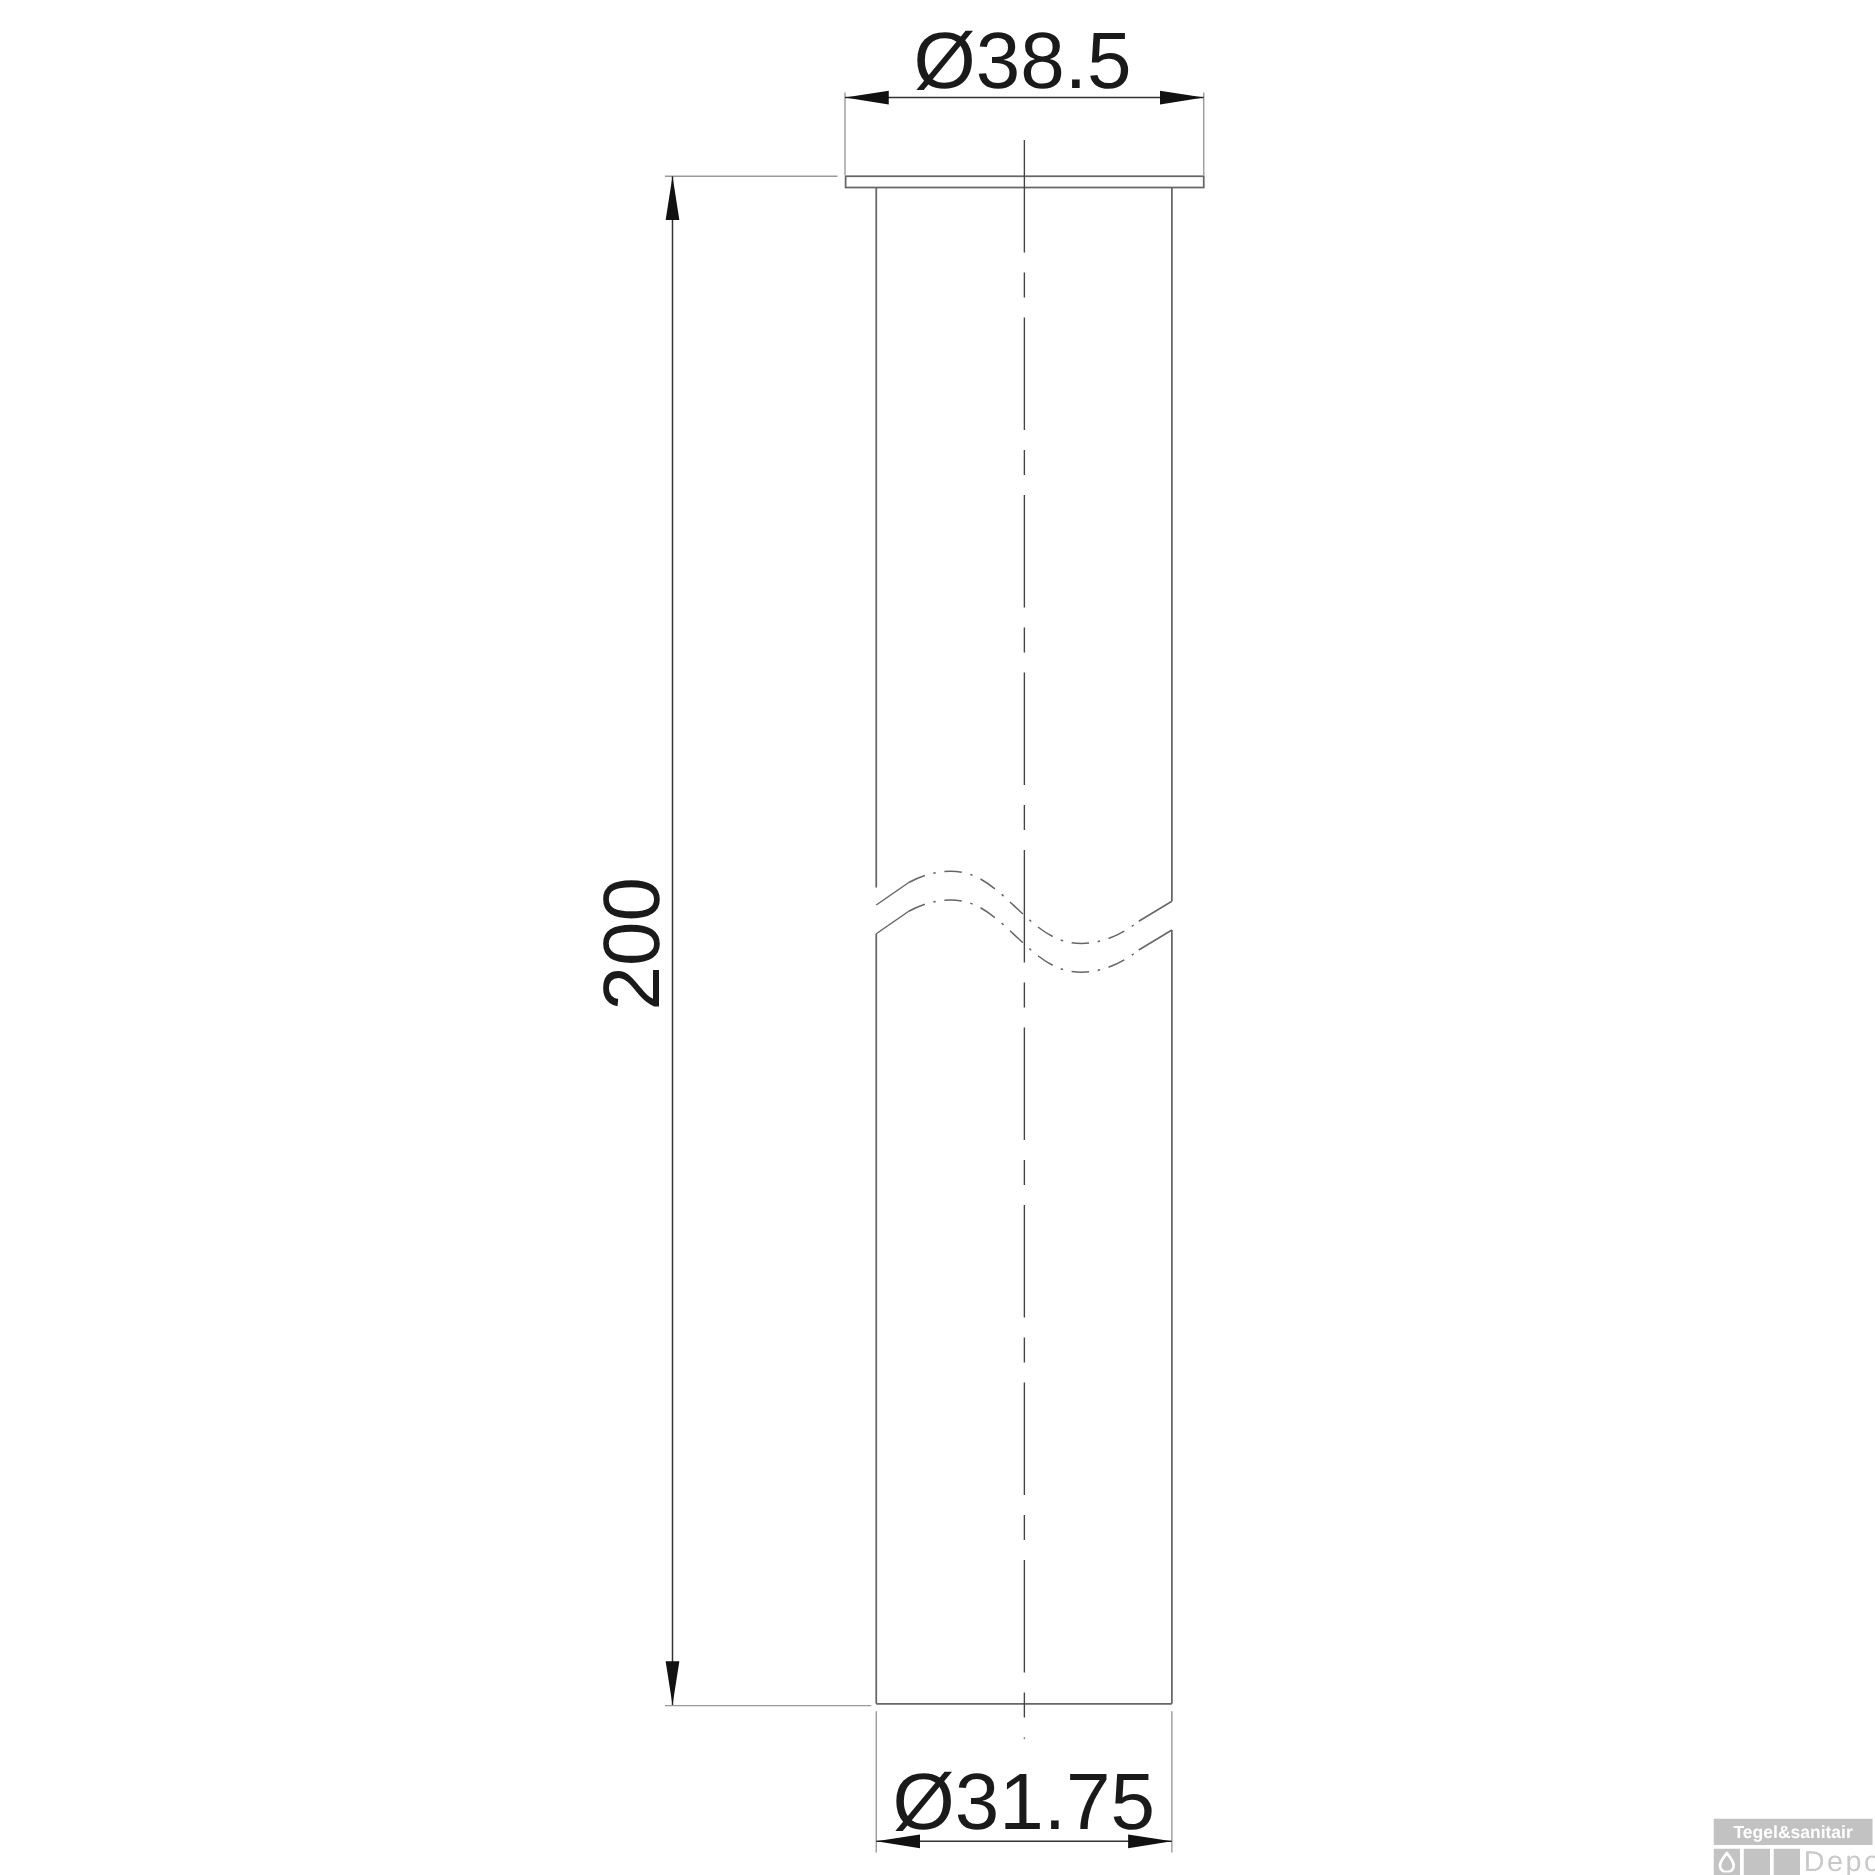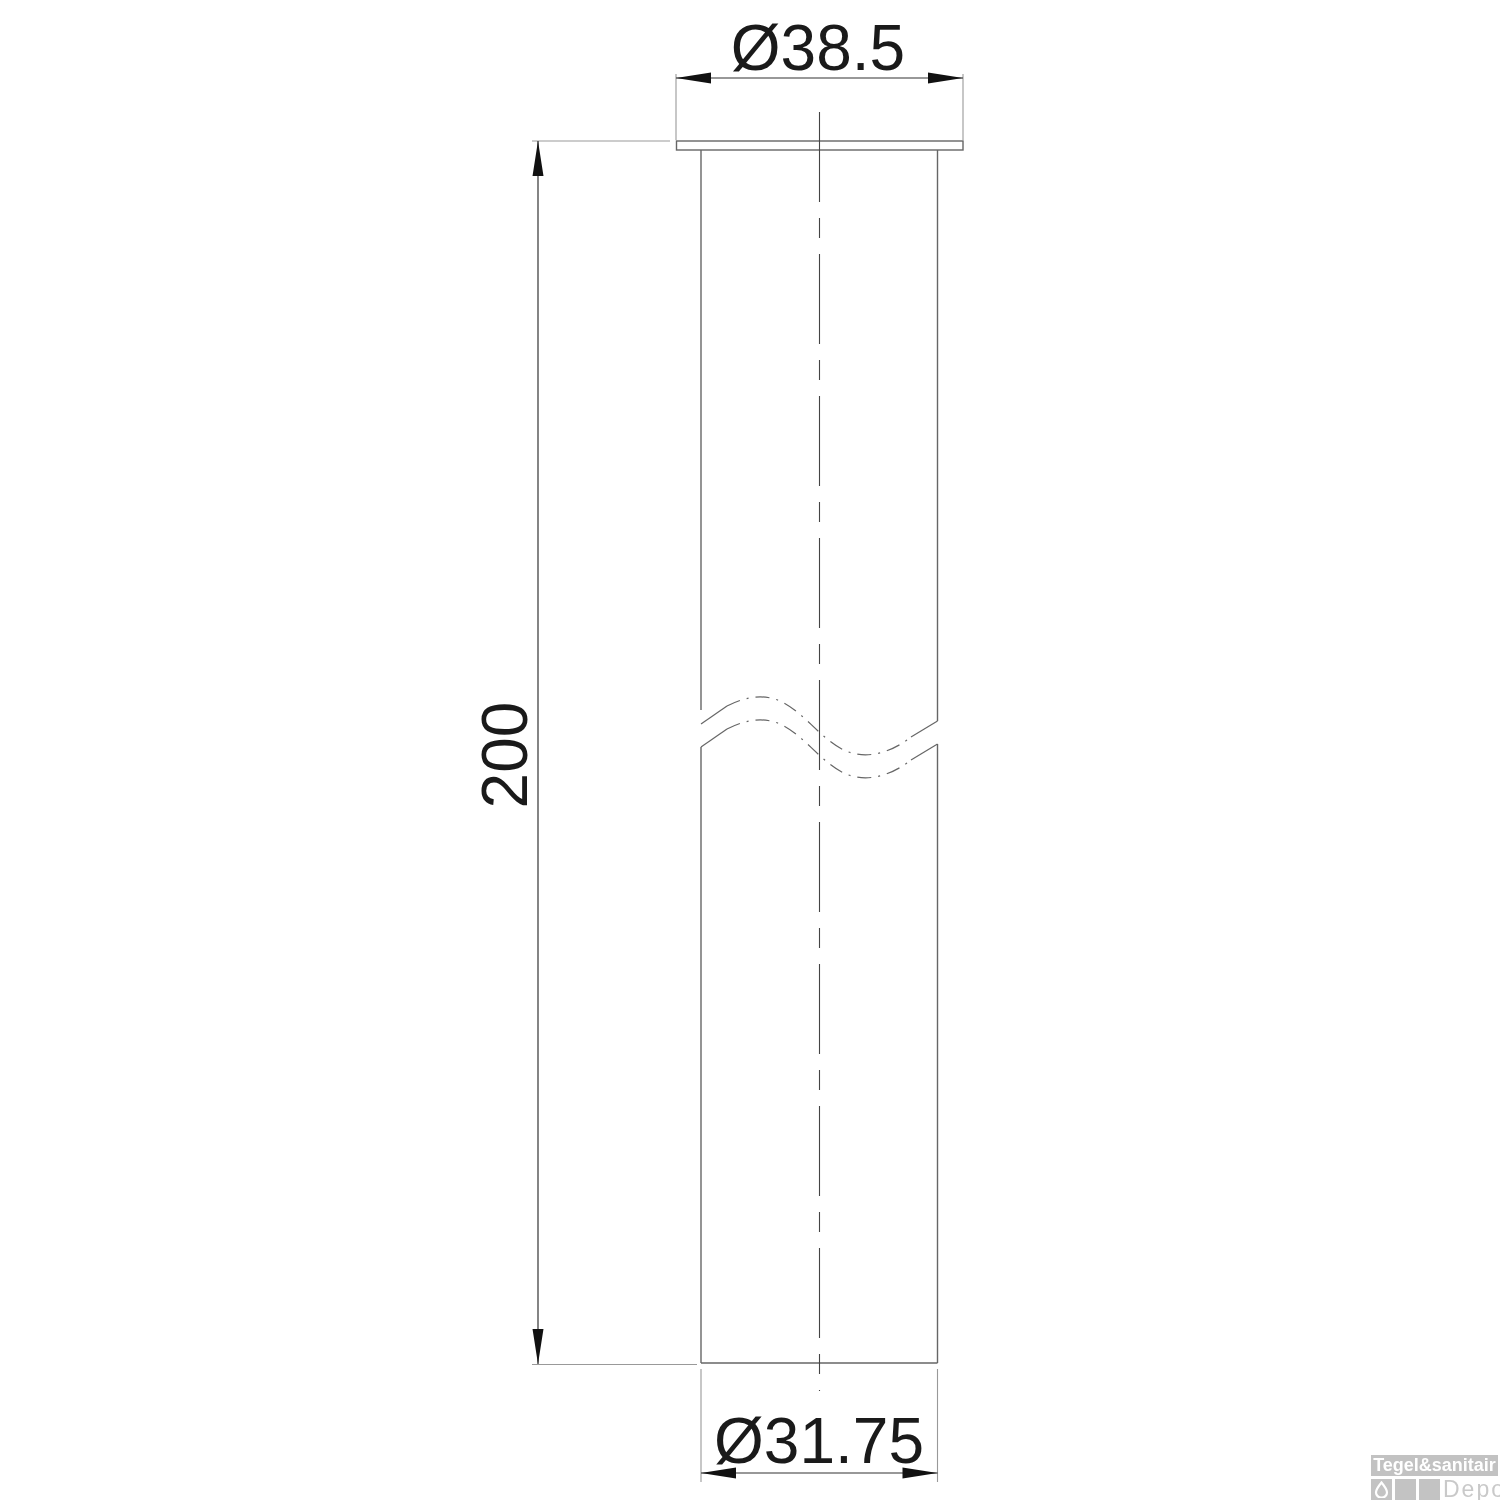--- a/index.html
+++ b/index.html
@@ -31,21 +31,21 @@
     right: 2px;
     bottom: 0px;
     width: 127px;
   }
   .logo-bar {
     width: 127px;
     height: 21px;
     background: #c2c2c2;
     color: #ffffff;
     font-weight: bold;
-    font-size: 18px;
+    font-size: 14px;
     line-height: 21px;
     text-align: center;
     letter-spacing: 0px;
     white-space: nowrap;
   }
   .logo-row {
     margin-top: 3px;
     display: flex;
     align-items: center;
     gap: 3px;

